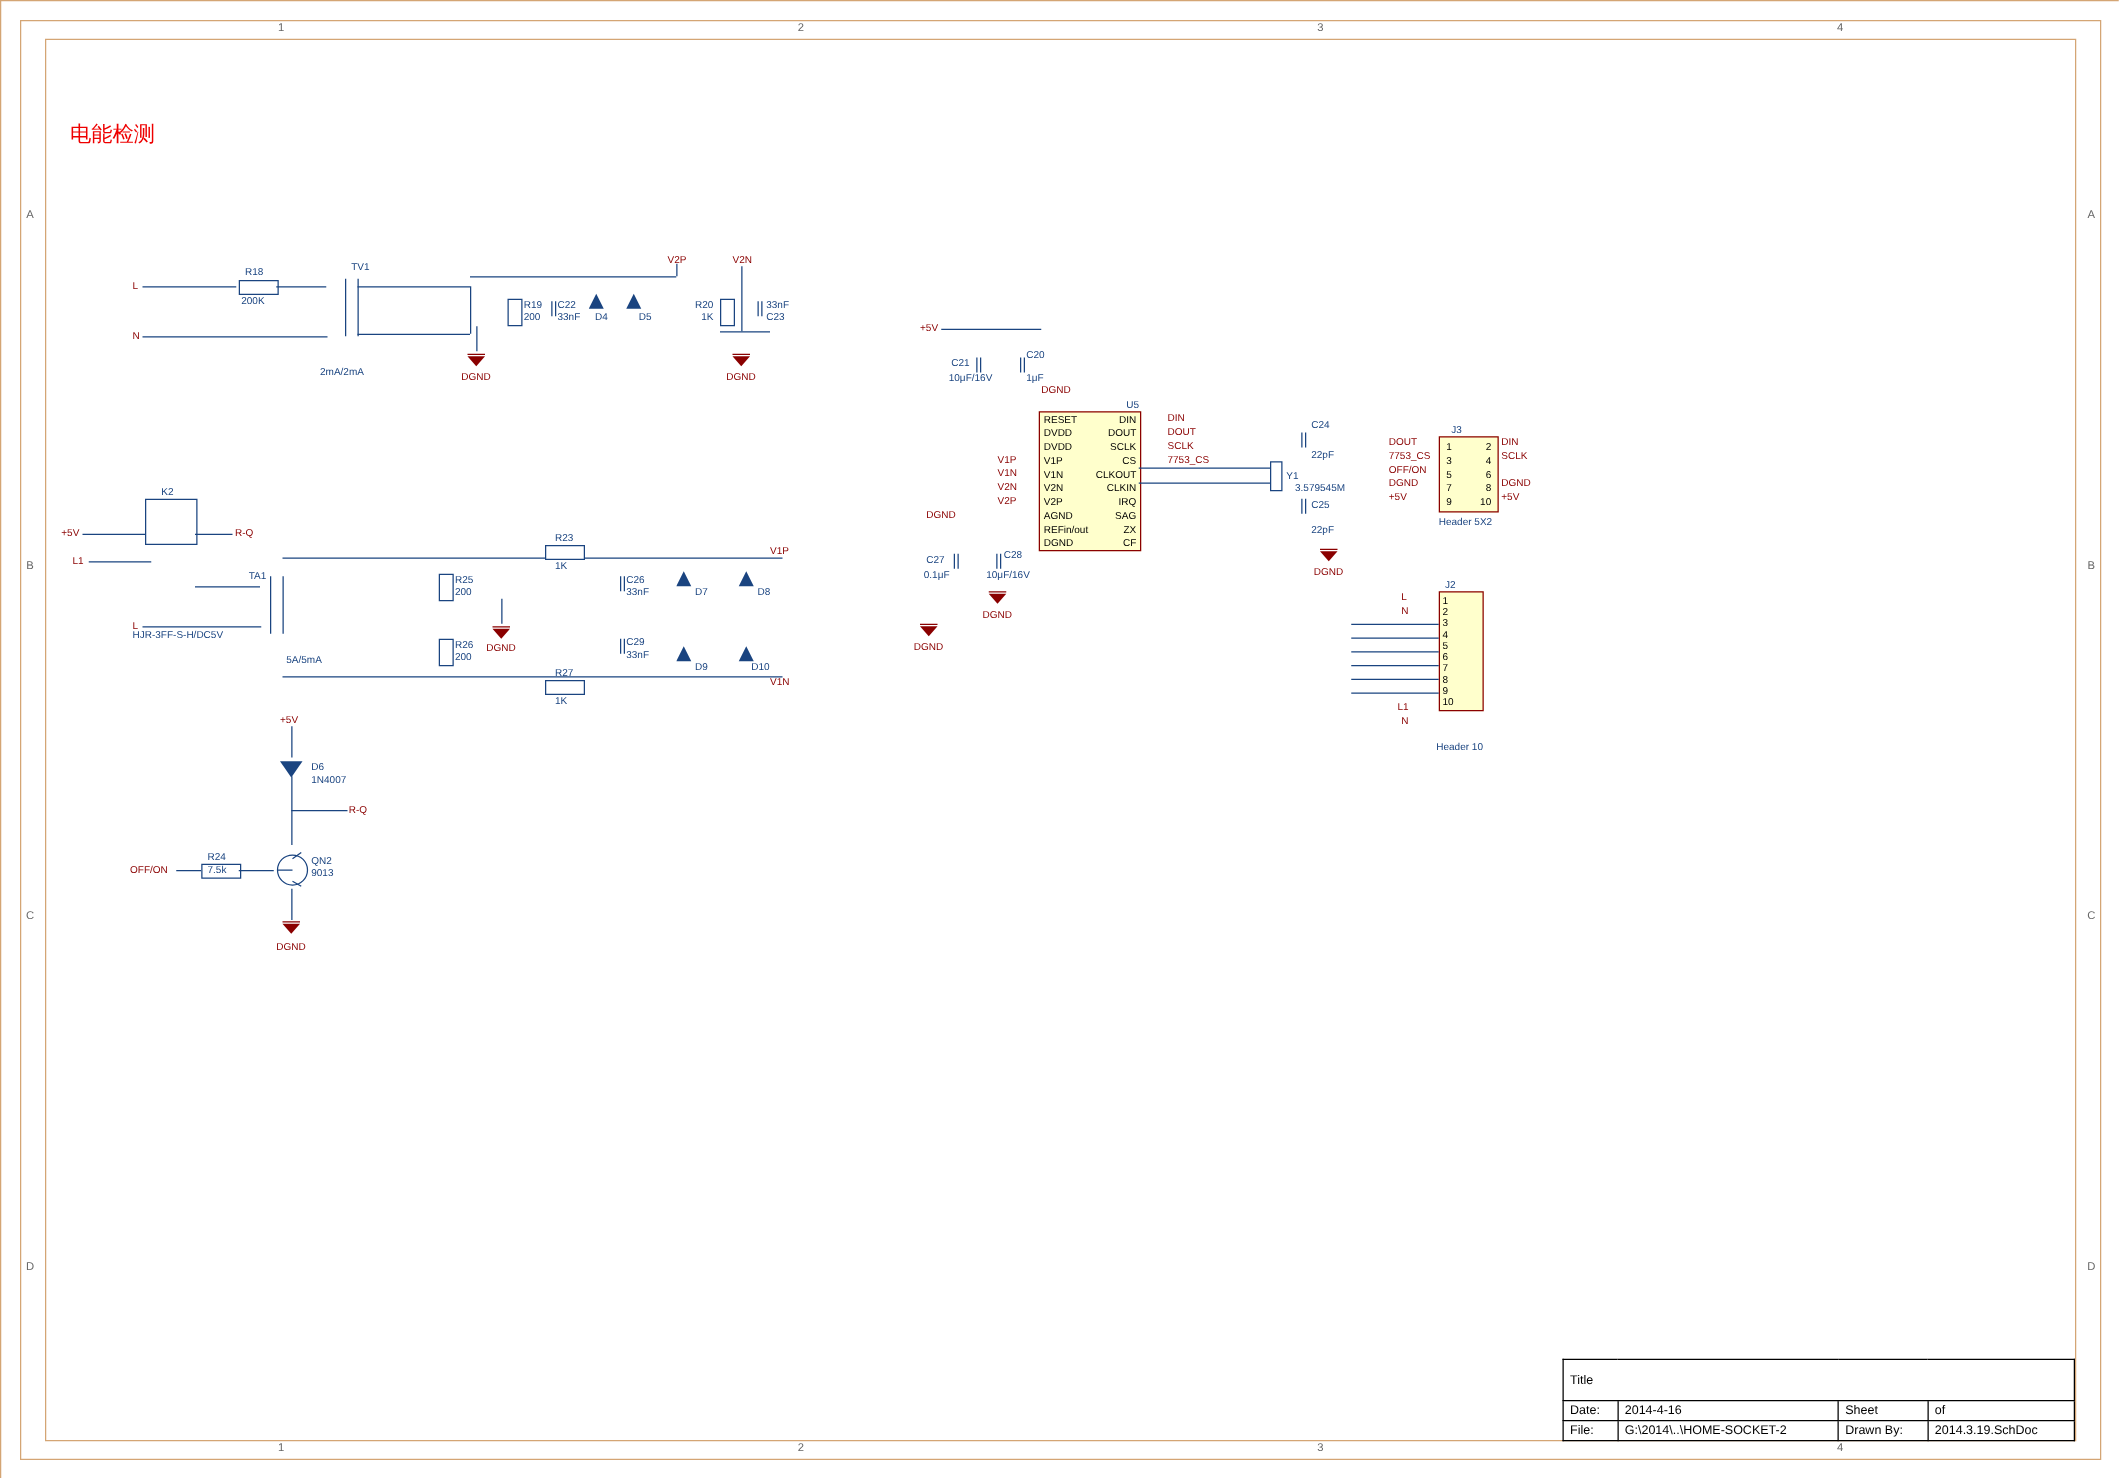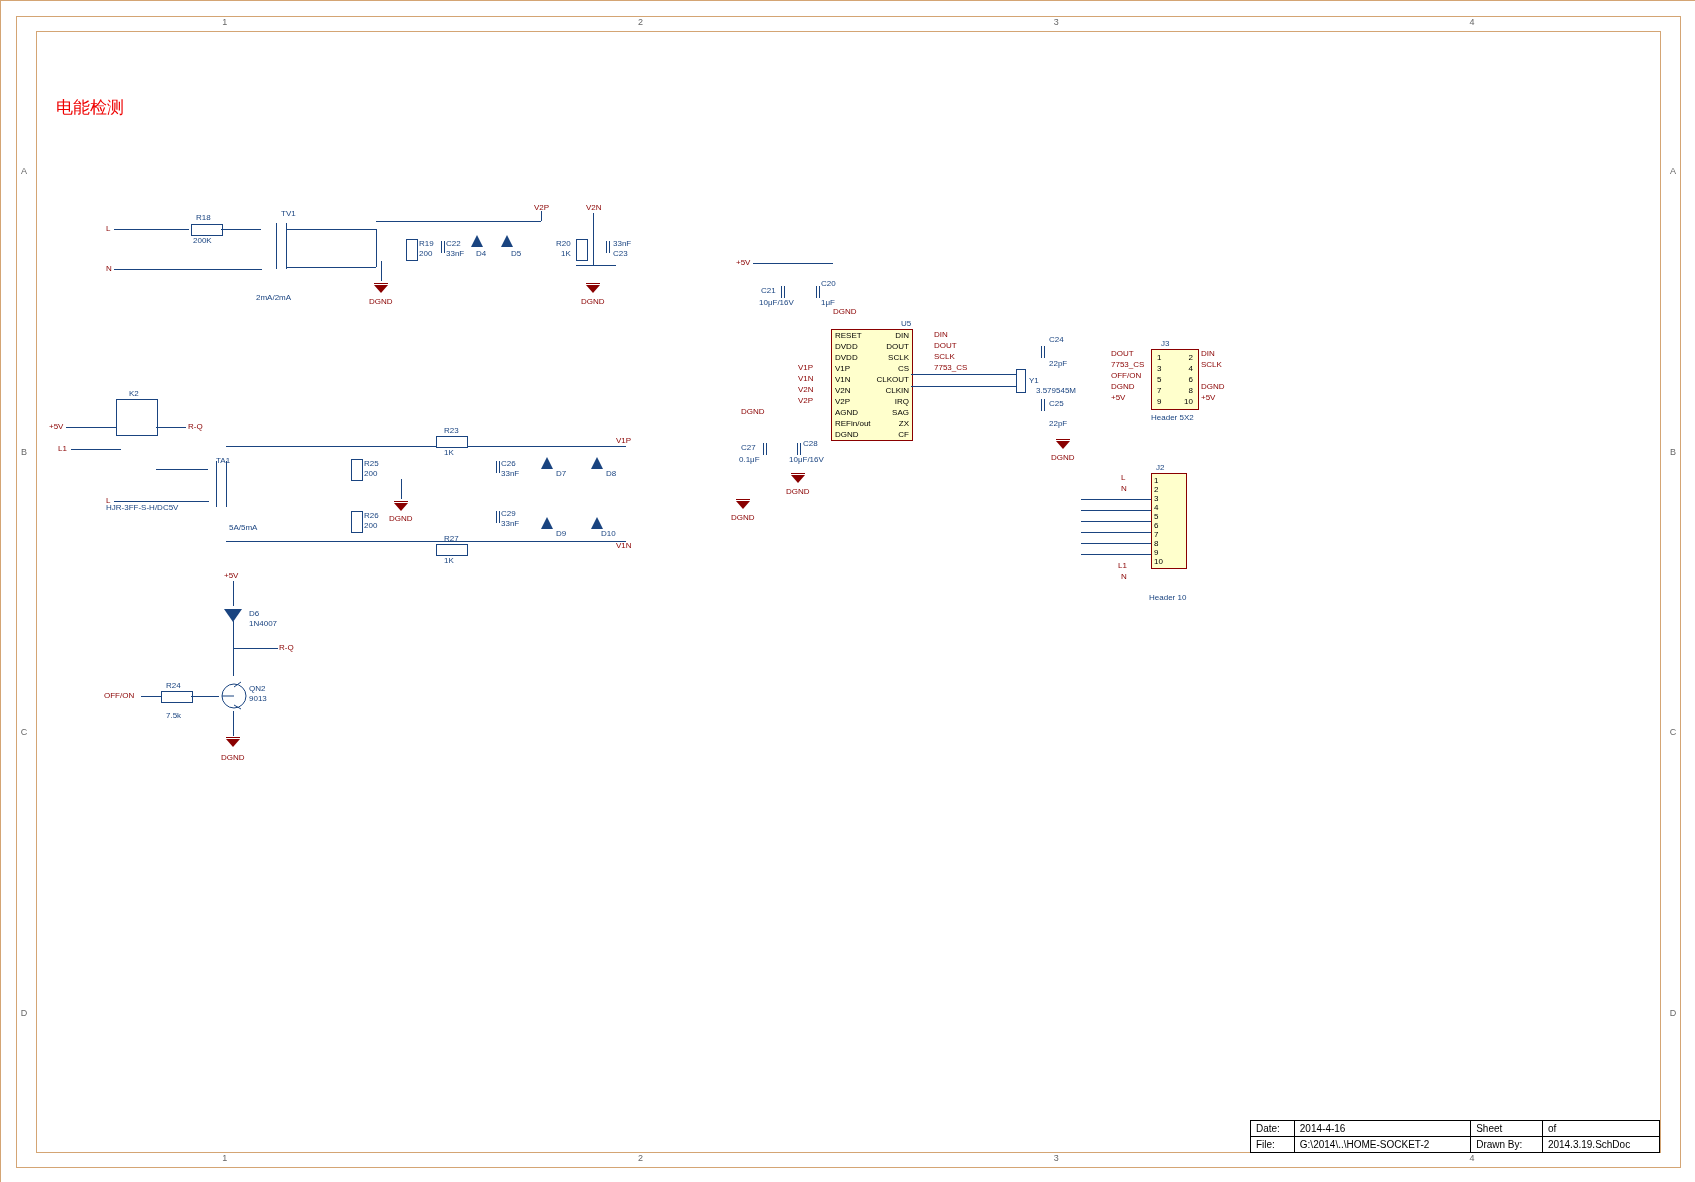--- a/index.html
+++ b/index.html
@@ -121,21 +121,21 @@
 <div class="res" style="top:398px;left:115px;width:40px;height:35px"></div>
 <div class="comp" style="top:388px;left:128px">K2</div>
 <div class="wire h" style="top:426px;left:155px;width:30px"></div>
 <div class="netlabel" style="top:421px;left:187px">R-Q</div>
 
 <div class="netlabel" style="top:443px;left:57px">L1</div>
 <div class="wire h" style="top:448px;left:70px;width:50px"></div>
 <div class="comp" style="top:502px;left:105px">HJR-3FF-S-H/DC5V</div>
 
 <div class="wire h" style="top:468px;left:155px;width:52px"></div>
-<div class="comp" style="top:455px;left:215px">TA1</div>
+<div class="comp" style="top:455px;left:198px">TA1</div>
 <div class="comp" style="top:522px;left:228px">5A/5mA</div>
 <div class="wire v" style="top:460px;left:215px;height:46px"></div>
 <div class="wire v" style="top:460px;left:225px;height:46px"></div>
 
 <div class="netlabel" style="top:495px;left:105px">L</div>
 <div class="wire h" style="top:500px;left:113px;width:95px"></div>
 
 <div class="wire h" style="top:445px;left:225px;width:400px"></div>
 <div class="wire h" style="top:540px;left:225px;width:400px"></div>
 
@@ -186,21 +186,21 @@
 <div class="comp" style="top:608px;left:248px">D6</div>
 <div class="comp" style="top:618px;left:248px">1N4007</div>
 <div class="wire v" style="top:620px;left:232px;height:55px"></div>
 <div class="wire h" style="top:647px;left:232px;width:45px"></div>
 <div class="netlabel" style="top:642px;left:278px">R-Q</div>
 
 <div class="netlabel" style="top:690px;left:103px">OFF/ON</div>
 <div class="wire h" style="top:695px;left:140px;width:20px"></div>
 <div class="res" style="top:690px;left:160px;width:30px;height:10px"></div>
 <div class="comp" style="top:680px;left:165px">R24</div>
-<div class="comp" style="top:710px;left:165px">7.5k</div>
+<div class="comp" style="top:690px;left:165px">7.5k</div>
 <div class="wire h" style="top:695px;left:190px;width:28px"></div>
 <svg style="position:absolute;top:678px;left:218px" width="30" height="35">
       <circle cx="15" cy="17" r="12" fill="none" stroke="#1a4480"></circle>
       <line x1="3" y1="17" x2="15" y2="17" stroke="#1a4480"></line>
       <line x1="15" y1="8" x2="22" y2="3" stroke="#1a4480"></line>
       <line x1="15" y1="26" x2="22" y2="30" stroke="#1a4480"></line>
     </svg>
 <div class="comp" style="top:683px;left:248px">QN2</div>
 <div class="comp" style="top:693px;left:248px">9013</div>
 <div class="wire v" style="top:710px;left:232px;height:25px"></div>
@@ -351,20 +351,23 @@
 <div class="netlabel" style="top:571px;left:1120px">N</div>
 <div class="wire h" style="top:498px;left:1080px;width:70px"></div>
 <div class="wire h" style="top:509px;left:1080px;width:70px"></div>
 <div class="wire h" style="top:520px;left:1080px;width:70px"></div>
 <div class="wire h" style="top:531px;left:1080px;width:70px"></div>
 <div class="wire h" style="top:542px;left:1080px;width:70px"></div>
 <div class="wire h" style="top:553px;left:1080px;width:70px"></div>
 
 <table class="titleblock" style="border-collapse:collapse;width:410px">
 <tbody>
+        <tr>
+          <td colspan="4" style="height:28px">Title</td>
+        </tr>
 <tr>
           <td>Date:</td>
           <td>2014-4-16</td>
           <td>Sheet</td>
           <td>of</td>
         </tr>
 <tr>
           <td>File:</td>
           <td>G:\2014\..\HOME-SOCKET-2</td>
           <td>Drawn By:</td>

